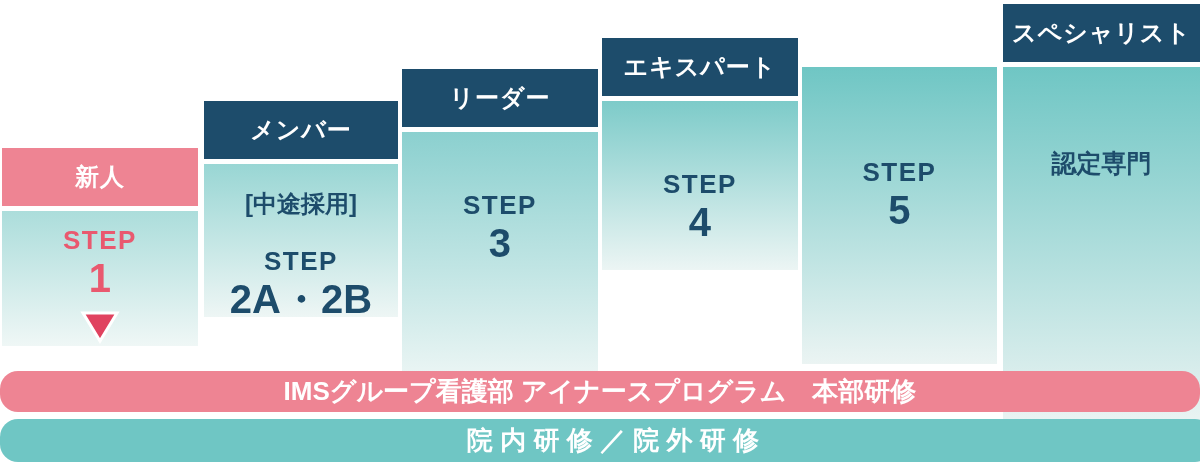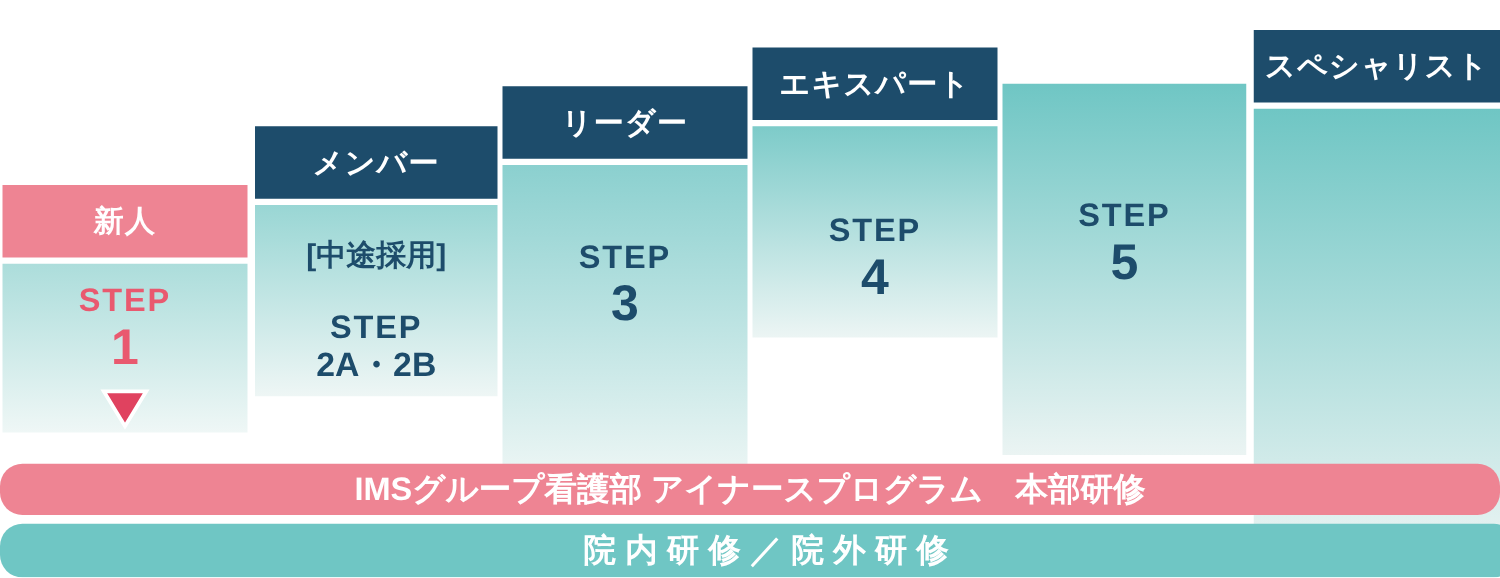--- a/index.html
+++ b/index.html
@@ -37,42 +37,42 @@
     flex-direction: column;
     align-items: center;
     box-sizing: border-box;
   }
   
   .c1 { left: 2px;    width: 196px; top: 148px; height: 198px; }
   .c2 { left: 204px;  width: 194px; top: 101px; height: 216px; }
   .c3 { left: 402px;  width: 196px; top: 69px;  height: 313px; }
   .c4 { left: 602px;  width: 196px; top: 38px;  height: 232px; }
   .c5 { left: 802px;  width: 195px; top: 4px;   height: 360px; }
-  .c6 { left: 1003px; width: 197px; top: 4px;   height: 421px; margin-top: 20px; }
+  .c6 { left: 1003px; width: 197px; top: 4px;   height: 421px; }
   .col-body { top: 63px; bottom: 0; }
   
   .c1 .col-body { background: linear-gradient(to bottom, #acdddb, #eff7f6); padding-top: 16px; }
   .c2 .col-body { background: linear-gradient(to bottom, #99d6d4, #eef6f5); padding-top: 24px; }
   .c3 .col-body { background: linear-gradient(to bottom, #8bd0cf, #edf6f5); padding-top: 60px; }
   .c4 .col-body { background: linear-gradient(to bottom, #7dcbc9, #ecf5f4); padding-top: 70px; }
   .c5 .col-body { background: linear-gradient(to bottom, #6fc6c4, #ebf4f3); padding-top: 92px; }
   .c6 .col-body { background: linear-gradient(to bottom, #6fc6c4, #ebf4f3); padding-top: 80px; }
 
   .step-group { text-align: center; line-height: 1.05; }
   .step-word {
     font-size: 26px;
     font-weight: bold;
     letter-spacing: 1.5px;
   }
   .step-num {
     font-size: 40px;
     font-weight: bold;
     margin-top: 3px;
   }
-  .step-num-md { font-size: 27px; }
+  .step-num-md { font-size: 40px; }
   .navy-text { color: var(--navy, #1d4c6b); }
   .pink-text { color: var(--pink-strong, #e9596f); }
   .note {
     font-size: 24px;
     font-weight: bold;
     color: var(--navy, #1d4c6b);
     margin-bottom: 28px;
   }
   .specialist-lines {
     text-align: center;
@@ -174,20 +174,21 @@
       </div>
     </div>
   </div>
 
   <div class="column c6">
     <div class="col-header header-navy">
       <span>スペシャリスト</span>
     </div>
     <div class="col-body">
       <div class="specialist-lines">
+        <div>認定専門</div>
       </div>
     </div>
   </div>
 
   <div class="bar bar-pink">
     <span>IMSグループ看護部 アイナースプログラム　本部研修</span>
   </div>
   <div class="bar bar-teal">
     <span>院内研修／院外研修</span>
   </div>

